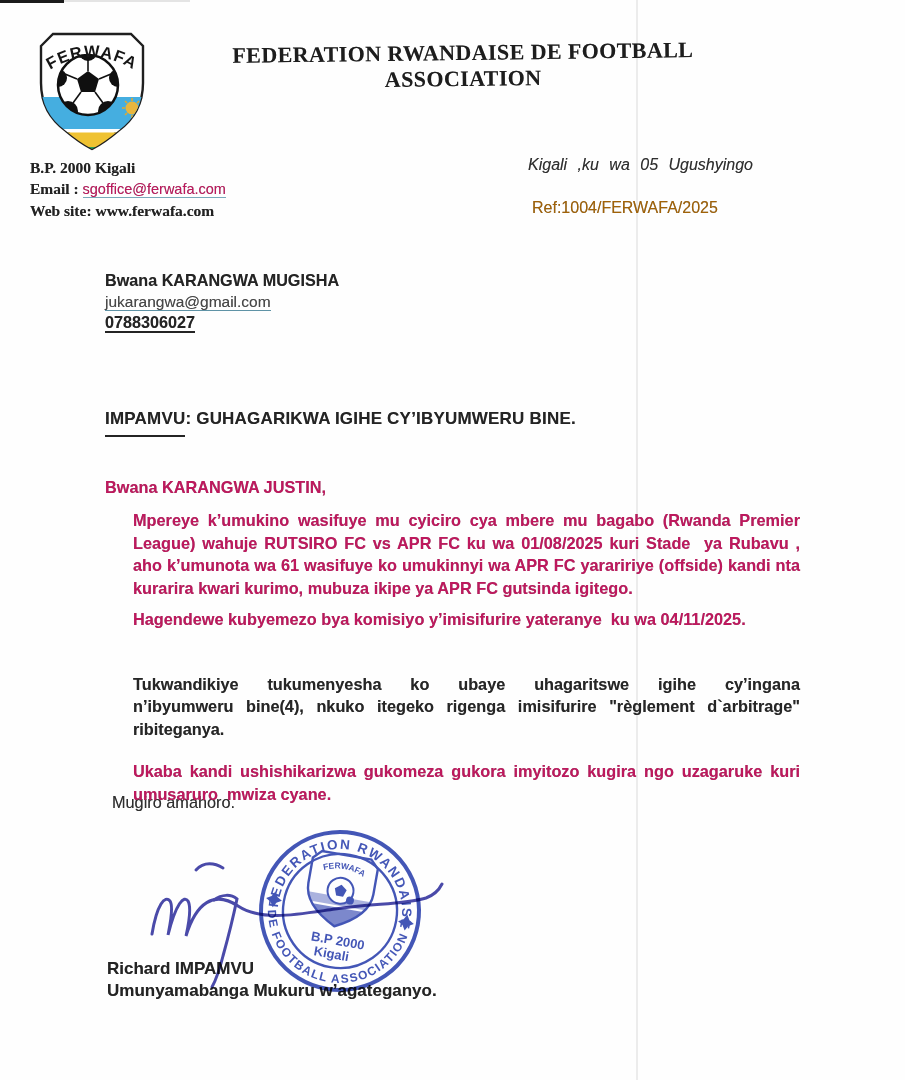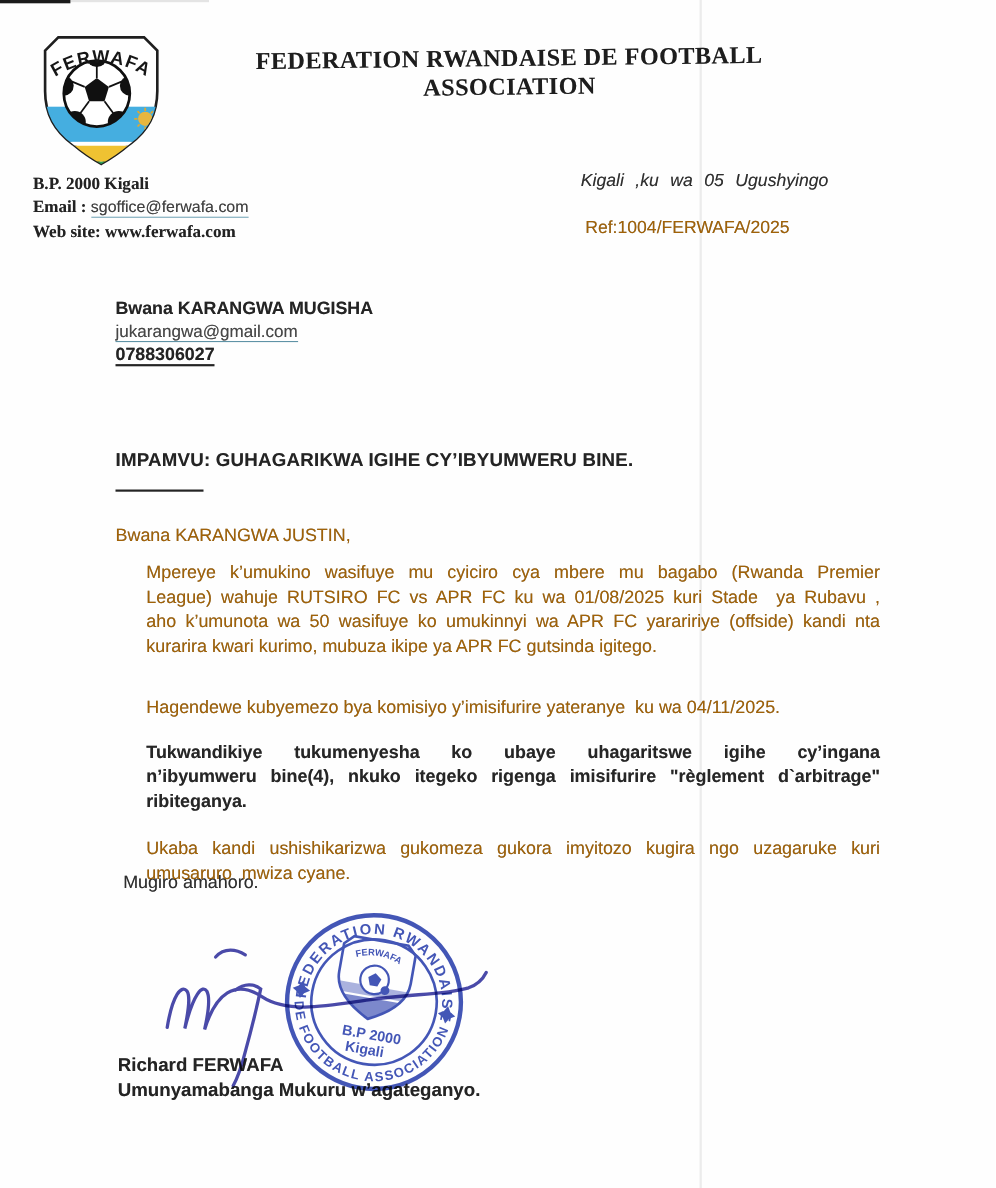--- a/index.html
+++ b/index.html
@@ -14,48 +14,48 @@
   #smudge2{left:64px;top:0;width:126px;height:2px;background:rgba(0,0,0,.10);z-index:5;}
 
   
   #org-title{left:168px;top:40px;width:590px;text-align:center;
     font-family:"Liberation Serif",serif;font-weight:bold;font-size:22px;color:#1d1d1d;
     letter-spacing:.4px;transform:rotate(-.7deg);z-index:1;
     text-shadow:0 0 .5px rgba(0,0,0,.35);}
   #contact{left:30px;top:157px;font-family:"Liberation Serif",serif;font-weight:bold;
     font-size:15.5px;line-height:21px;color:#222;z-index:1;}
   #contact .lbl{color:#222;}
-  a.mail-link{color:#404040;text-decoration:none;border-bottom:1.5px solid #79a9ba;
+  a.mail-link{color:#be185d;text-decoration:none;border-bottom:1.5px solid #79a9ba;
     font-weight:normal;font-family:"Liberation Sans",sans-serif;font-size:14.5px;}
   a.site{color:#222;text-decoration:none;}
 
   #date-line{left:528px;top:156px;font-size:16px;color:#2f2f2f;word-spacing:6px;z-index:1;font-style:italic;}
   #ref-line{left:532px;top:199px;font-size:16px;color:#a16207;z-index:1;}
 
   
   #recipient{left:105px;top:270px;font-size:16.2px;line-height:20.5px;z-index:1;}
   #recipient .name{font-weight:bold;color:#242424;}
   #recipient a.remail{color:#474747;text-decoration:none;border-bottom:1.5px solid #5f93a6;
     font-size:15.5px;}
   #recipient .phone{font-weight:bold;color:#242424;border-bottom:2px solid #242424;
     display:inline-block;line-height:18px;}
 
   
   #subject{left:105px;top:409px;font-size:17px;font-weight:bold;color:#242424;z-index:1;
     letter-spacing:.2px;}
-  #subject .u{border-bottom:2.2px solid #242424;padding-bottom:17px;margin-top:16px;}
-
-  
-  .para{z-index:1;color:#a16207;font-size:16.3px;line-height:22.6px;width:695px;}
+  #subject .u{border-bottom:2.2px solid #242424;padding-bottom:7px;margin-top:16px;}
+
+  
+  .para{z-index:1;color:#be185d;font-size:16.3px;line-height:22.6px;width:695px;font-weight:bold;}
   .para .jl{text-align:justify;text-align-last:justify;white-space:pre-wrap;margin-left:28px;}
   .para .jl.last{text-align-last:left;}
   .bold{font-weight:bold;color:#262626;}
   #salutation{left:105px;top:476px;}
   #para1{left:105px;top:509px;}
-  #para2{left:105px;top:632px;}
+  #para2{left:105px;top:608px;}
   #para3{left:105px;top:673px;line-height:22.3px;}
   #para4{left:105px;top:760px;}
   #closing{left:112px;top:793px;font-size:16.3px;}
 
   
   #stamp{left:240px;top:811px;z-index:3;mix-blend-mode:multiply;opacity:.95;}
   #signature{left:130px;top:850px;z-index:4;mix-blend-mode:multiply;}
 
   #signer{left:107px;top:958px;font-size:17px;font-weight:bold;color:#242424;
     line-height:21.5px;z-index:1;}
@@ -142,21 +142,21 @@
   </div>
 
   <div class="abs scan" id="subject">
     <span class="u">IMPAMVU</span><span>: GUHAGARIKWA IGIHE CY’IBYUMWERU BINE.</span>
   </div>
 
   <div class="abs scan para" id="salutation">Bwana KARANGWA JUSTIN,</div>
   <div class="abs scan para" id="para1">
       <div class="jl">Mpereye k’umukino wasifuye mu cyiciro cya mbere mu bagabo (Rwanda Premier</div>
       <div class="jl">League) wahuje RUTSIRO FC vs APR FC ku wa 01/08/2025 kuri Stade  ya Rubavu ,</div>
-      <div class="jl">aho k’umunota wa 50 wasifuye ko umukinnyi wa APR FC yaraririye (offside) kandi nta</div>
+      <div class="jl">aho k’umunota wa 61 wasifuye ko umukinnyi wa APR FC yaraririye (offside) kandi nta</div>
       <div class="jl last">kurarira kwari kurimo, mubuza ikipe ya APR FC gutsinda igitego.</div>
     </div>
   <div class="abs scan para" id="para2">
       <div class="jl last">Hagendewe kubyemezo bya komisiyo y’imisifurire yateranye  ku wa 04/11/2025.</div>
     </div>
   <div class="abs scan para bold" id="para3">
       <div class="jl">Tukwandikiye tukumenyesha ko ubaye uhagaritswe igihe cy’ingana</div>
       <div class="jl">n’ibyumweru bine(4), nkuko itegeko rigenga imisifurire "règlement d`arbitrage"</div>
       <div class="jl last">ribiteganya.</div>
     </div>
@@ -211,17 +211,17 @@
 
   <svg class="abs" id="signature" width="320" height="150" viewBox="0 0 320 150">
     <g fill="none" stroke="#3b3ba3" stroke-width="3" stroke-linecap="round" opacity=".92">
       <path d="M22,84 C27,54 35,45 40,51 C44,57 40,75 38,85 C46,53 54,45 58,51 C62,58 58,77 56,86 C66,53 84,40 108,56 C132,72 170,64 205,59 C245,53 272,55 296,48 C304,45 309,40 312,34"></path>
       <path d="M66,20 C74,11 85,13 93,18"></path>
       <path d="M84,50 C92,44 101,44 107,49 C103,68 98,88 93,106 C90,118 87,128 82,137"></path>
     </g>
   </svg>
 
   <div class="abs scan" id="signer">
-    <div>Richard FERWAFA</div>
+    <div>Richard IMPAMVU</div>
     <div>Umunyamabanga Mukuru w’agateganyo.</div>
   </div>
 
 </div>
 
 </body></html>

